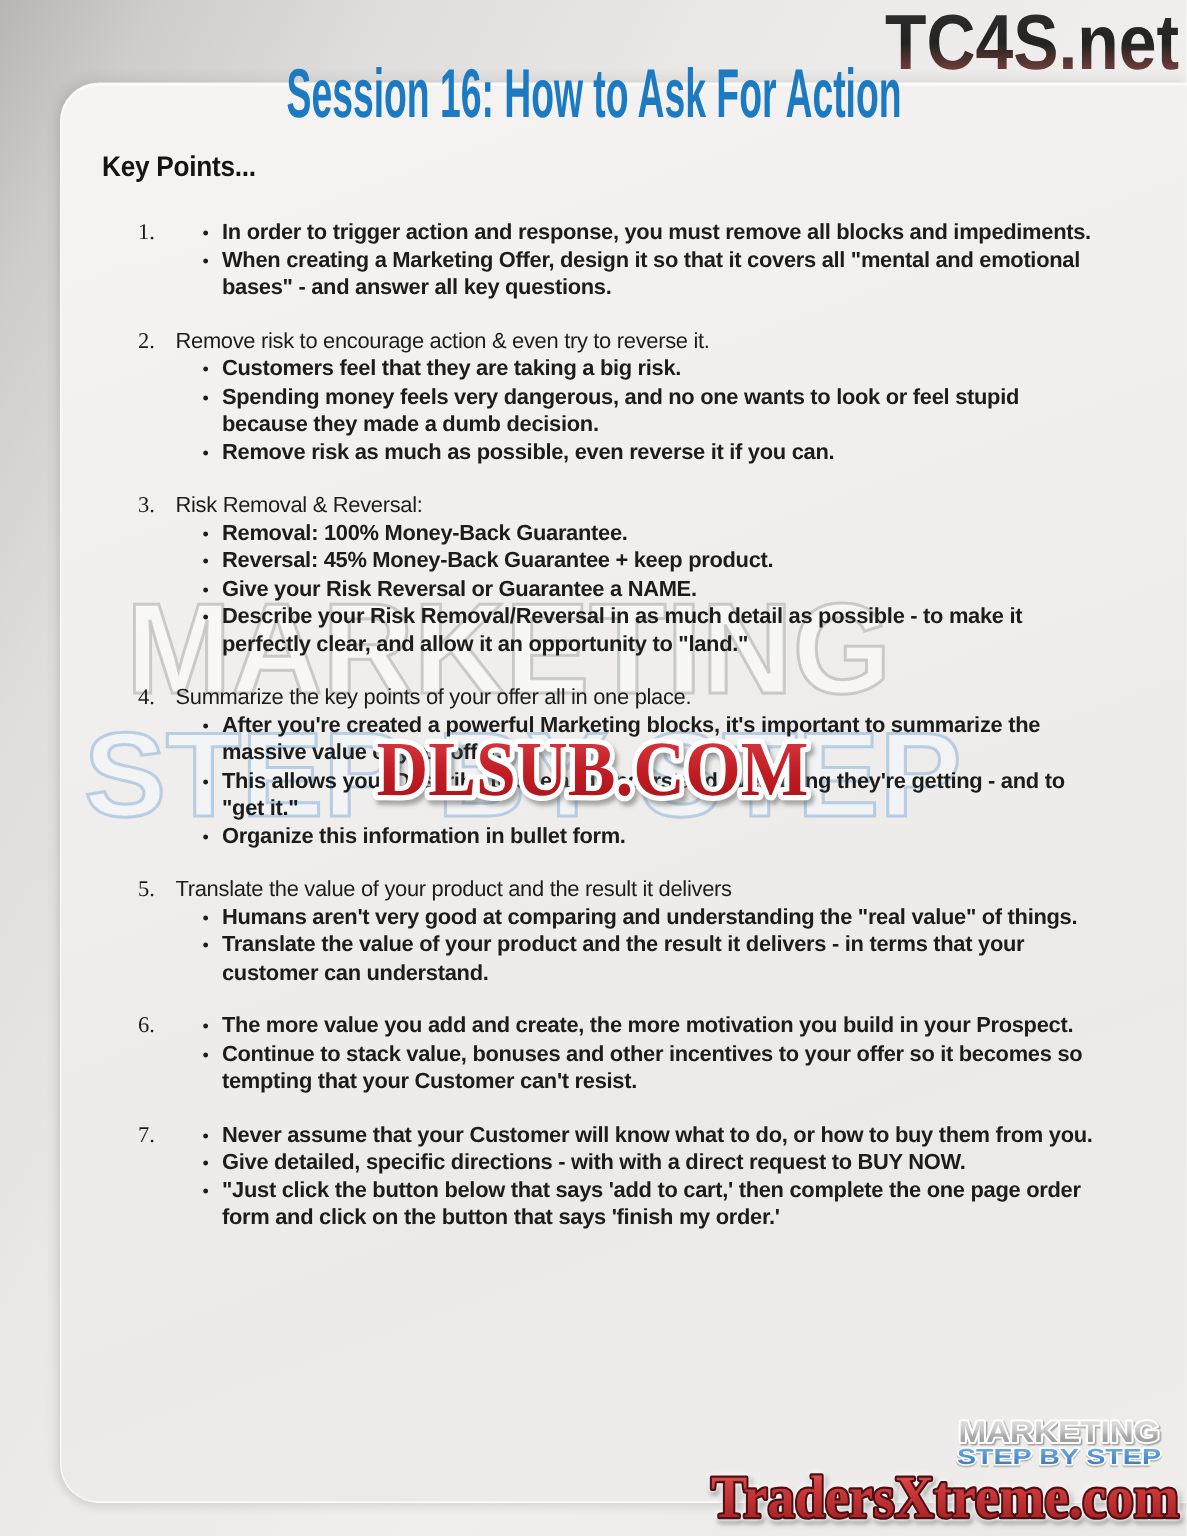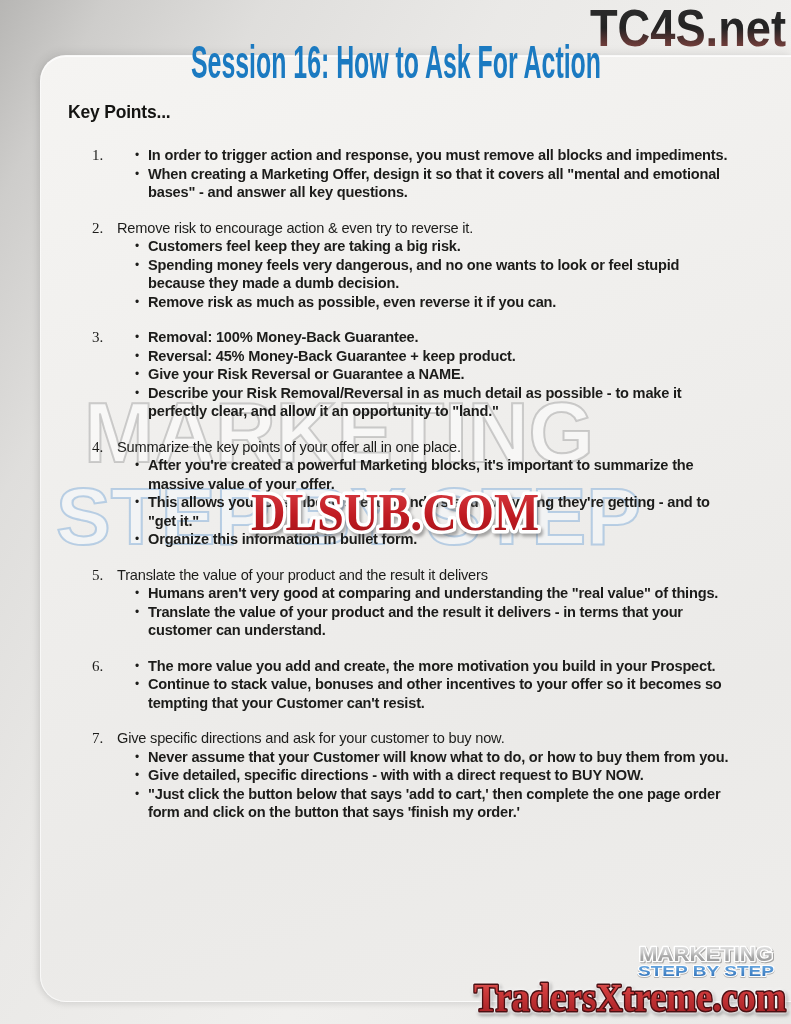--- a/index.html
+++ b/index.html
@@ -102,36 +102,37 @@
       </div>
     </div>
   </div>
 
   <div class="item">
     <div class="num">2.</div>
     <div class="ibody">
       <div>Remove risk to encourage action &amp; even try to reverse it.</div>
       <div class="bullet">
         <div class="dot">•</div>
-        <div class="btext">Customers feel keep they are taking a big risk.</div>
+        <div class="btext">Customers feel that they are taking a big risk.</div>
       </div>
       <div class="bullet">
         <div class="dot">•</div>
         <div class="btext">Spending money feels very dangerous, and no one wants to look or feel stupid because they made a dumb decision.</div>
       </div>
       <div class="bullet">
         <div class="dot">•</div>
         <div class="btext">Remove risk as much as possible, even reverse it if you can.</div>
       </div>
     </div>
   </div>
 
   <div class="item">
     <div class="num">3.</div>
     <div class="ibody">
+      <div>Risk Removal &amp; Reversal:</div>
       <div class="bullet">
         <div class="dot">•</div>
         <div class="btext">Removal: 100% Money-Back Guarantee.</div>
       </div>
       <div class="bullet">
         <div class="dot">•</div>
         <div class="btext">Reversal: 45% Money-Back Guarantee + keep product.</div>
       </div>
       <div class="bullet">
         <div class="dot">•</div>
@@ -188,21 +189,20 @@
       <div class="bullet">
         <div class="dot">•</div>
         <div class="btext">Continue to stack value, bonuses and other incentives to your offer so it becomes so tempting that your Customer can't resist.</div>
       </div>
     </div>
   </div>
 
   <div class="item">
     <div class="num">7.</div>
     <div class="ibody">
-      <div>Give specific directions and ask for your customer to buy now.</div>
       <div class="bullet">
         <div class="dot">•</div>
         <div class="btext">Never assume that your Customer will know what to do, or how to buy them from you.</div>
       </div>
       <div class="bullet">
         <div class="dot">•</div>
         <div class="btext">Give detailed, specific directions - with with a direct request to BUY NOW.</div>
       </div>
       <div class="bullet">
         <div class="dot">•</div>

